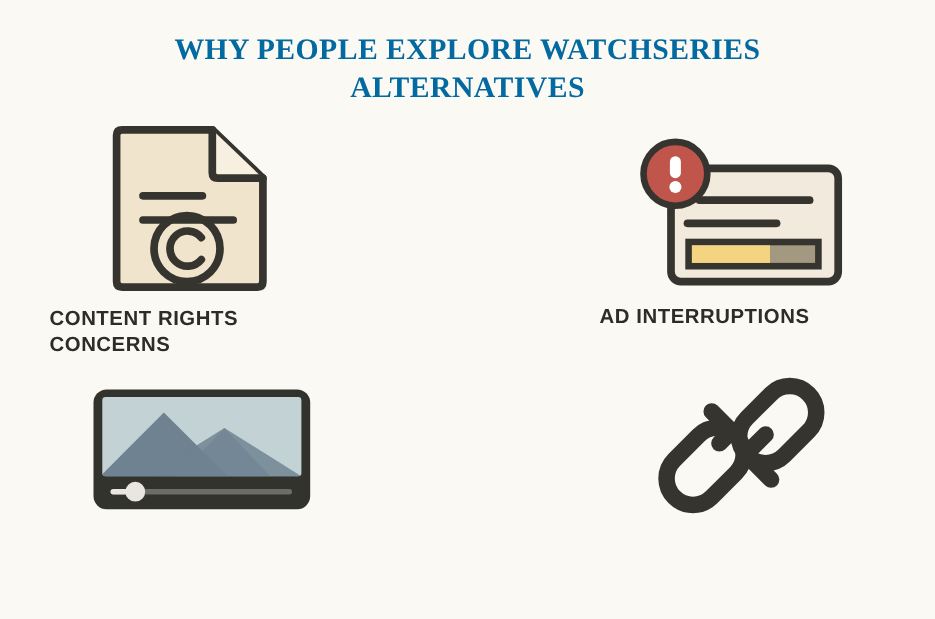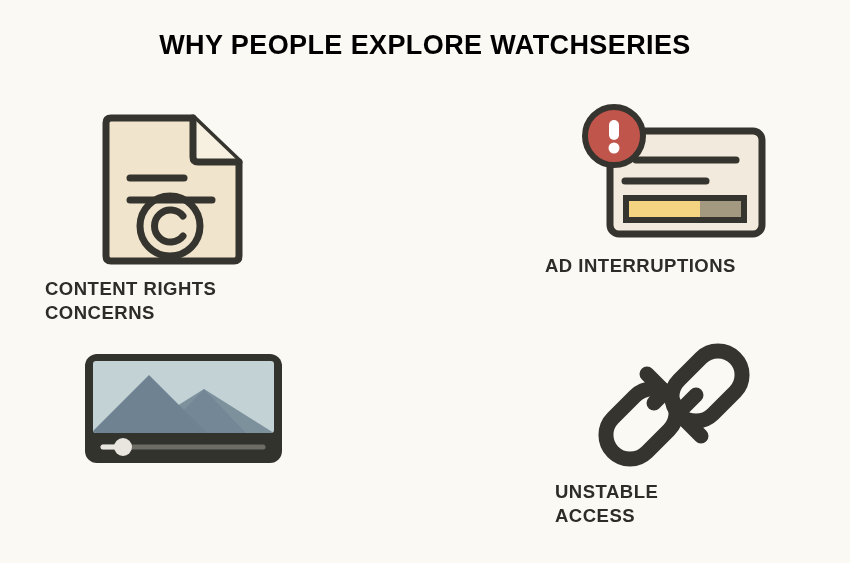--- a/index.html
+++ b/index.html
@@ -25,22 +25,23 @@
   .title {
     position: absolute;
     left: 0;
     top: 28px;
     width: 850px;
     text-align: center;
     font-size: 27px;
     font-weight: bold;
     line-height: 1.26;
     letter-spacing: 0.4px;
-    color: #000000;
+    color: #0369a1;
     text-transform: uppercase;
+    font-family: Liberation Serif, serif;
   }
   .title .line { display: block; }
 
   
   .item {
     position: absolute;
     text-align: left;
   }
   .item-icon {
     display: flex;
@@ -54,39 +55,40 @@
     letter-spacing: 0.5px;
     color: #2E2C28;
     text-transform: uppercase;
     white-space: pre-line;
     margin-top: 10px;
   }
 
   
   #item-content-rights { left: 45px;  top: 112px; width: 250px; }
   #item-device-protection { left: 330px; top: 190px; width: 200px; }
-  #item-ad-interruptions { left: 545px; top: 104px; width: 255px; }
+  #item-ad-interruptions { left: 545px; top: 126px; width: 255px; }
   #item-playback-quality { left: 58px;  top: 348px; width: 250px; }
   #item-unstable-access { left: 555px; top: 340px; width: 240px; }
 
   #item-content-rights .item-icon { height: 155px; }
   #item-device-protection .item-icon { height: 142px; }
   #item-ad-interruptions .item-icon { height: 140px; }
   #item-playback-quality .item-icon { height: 120px; }
   #item-unstable-access .item-icon { height: 130px; }
 
   svg { display: block; overflow: visible; }
 </style>
 </head>
 <body>
 
 <div class="infographic">
 
   <div class="title">
     <span class="line">WHY PEOPLE EXPLORE WATCHSERIES</span>
+    <span class="line">ALTERNATIVES</span>
   </div>
 
   <div class="item" id="item-content-rights">
     <div class="item-icon">
       <svg width="146" height="152" viewBox="0 0 146 152">
 
         <path d="M9 9 Q9 4 14 4 H96 L142 48 V142 Q142 147 137 147 H14 Q9 147 9 142 Z" fill="#F0E5CC" stroke="#36342E" stroke-width="7" stroke-linejoin="round" stroke-linecap="round"></path>
 
         <path d="M96 4 L96 43 Q96 48 101 48 L142 48" fill="#F7F0E0" stroke="#36342E" stroke-width="7" stroke-linejoin="round" stroke-linecap="round"></path>
 
@@ -161,17 +163,15 @@
           <path d="M95 73 L73 51 a24 24 0 0 1 0 -34 L95 -5 a24 24 0 0 1 34 34 L107 51 a24 24 0 0 1 -34 0" transform="translate(6,22)"></path>
 
           <line x1="84" y1="66" x2="96" y2="54"></line>
 
           <path d="M55 55 L77 77 a24 24 0 0 1 0 34 L55 133 a24 24 0 0 1 -34 -34 L43 77 a24 24 0 0 1 34 0" transform="translate(-8,-22)"></path>
 
           <line x1="54" y1="62" x2="66" y2="50"></line>
         </g>
       </svg>
     </div>
-    <div class="item-label">UNSTABLE
-ACCESS</div>
   </div>
 
 </div>
 
 </body></html>

